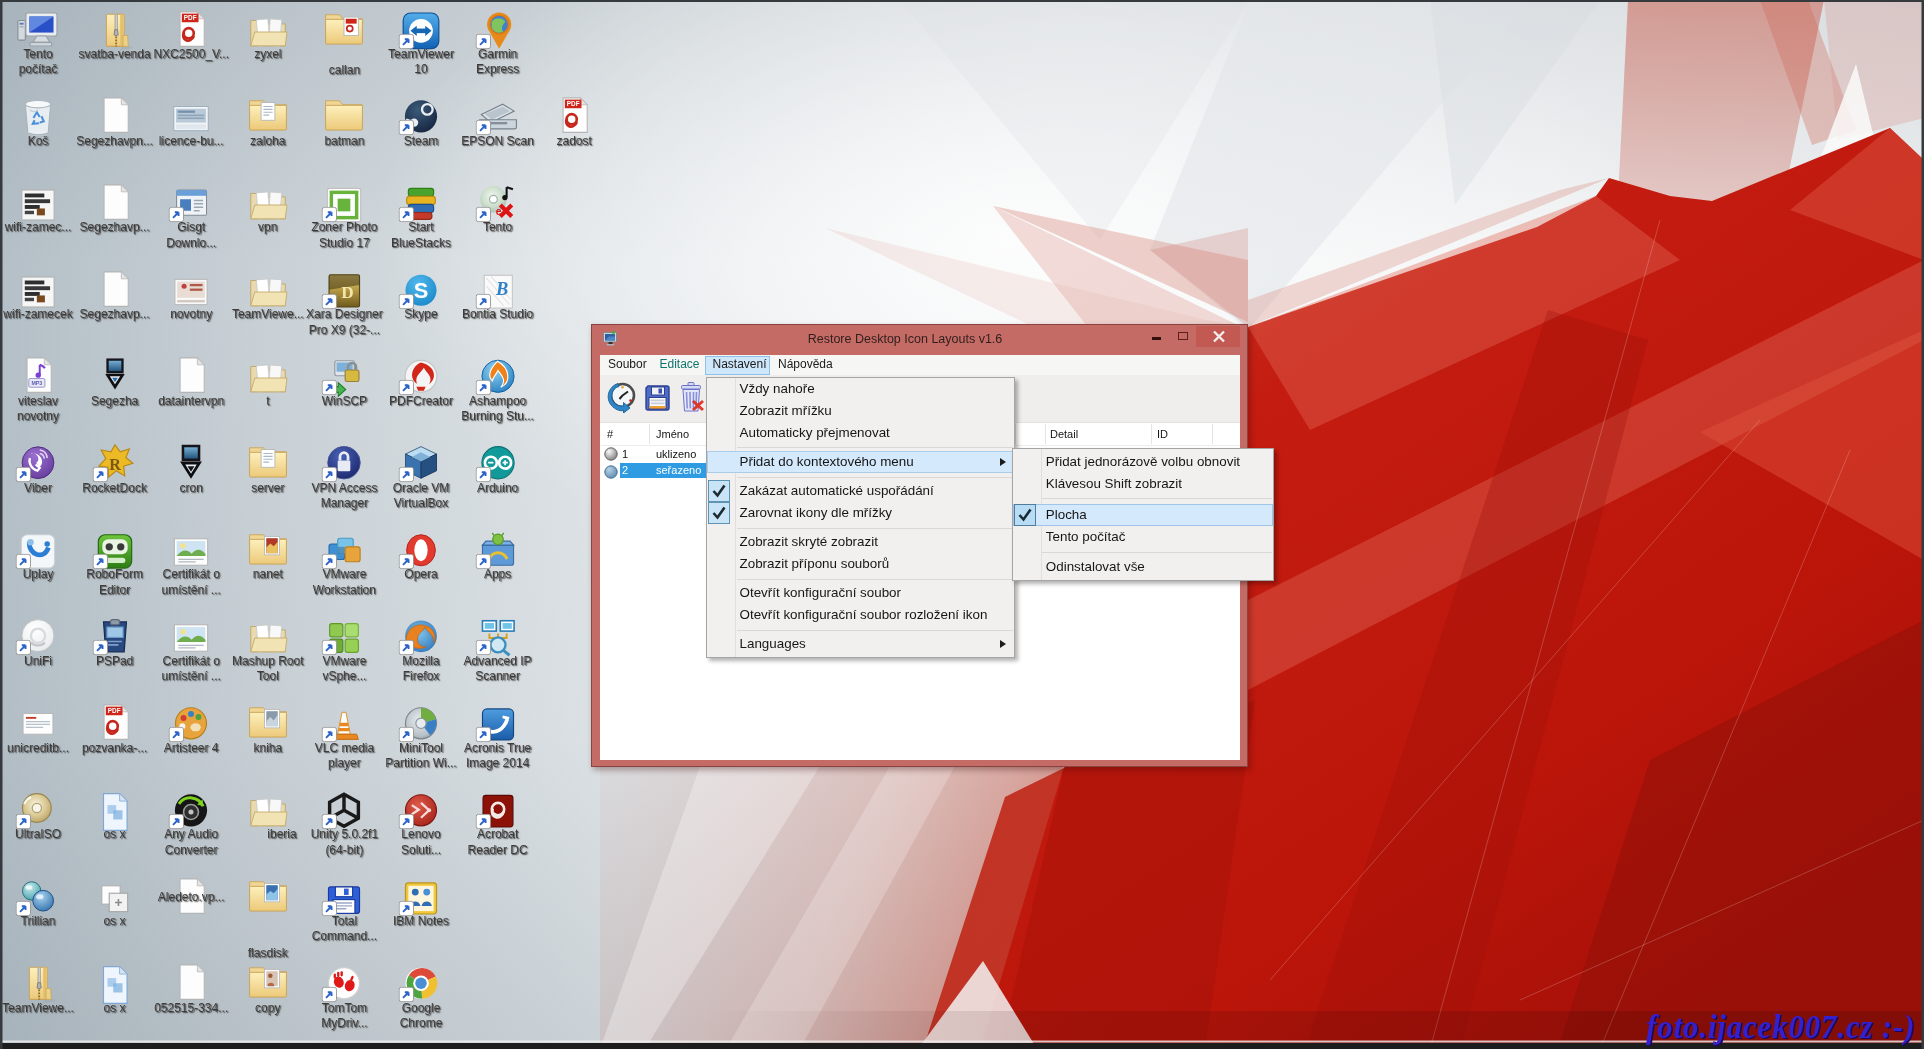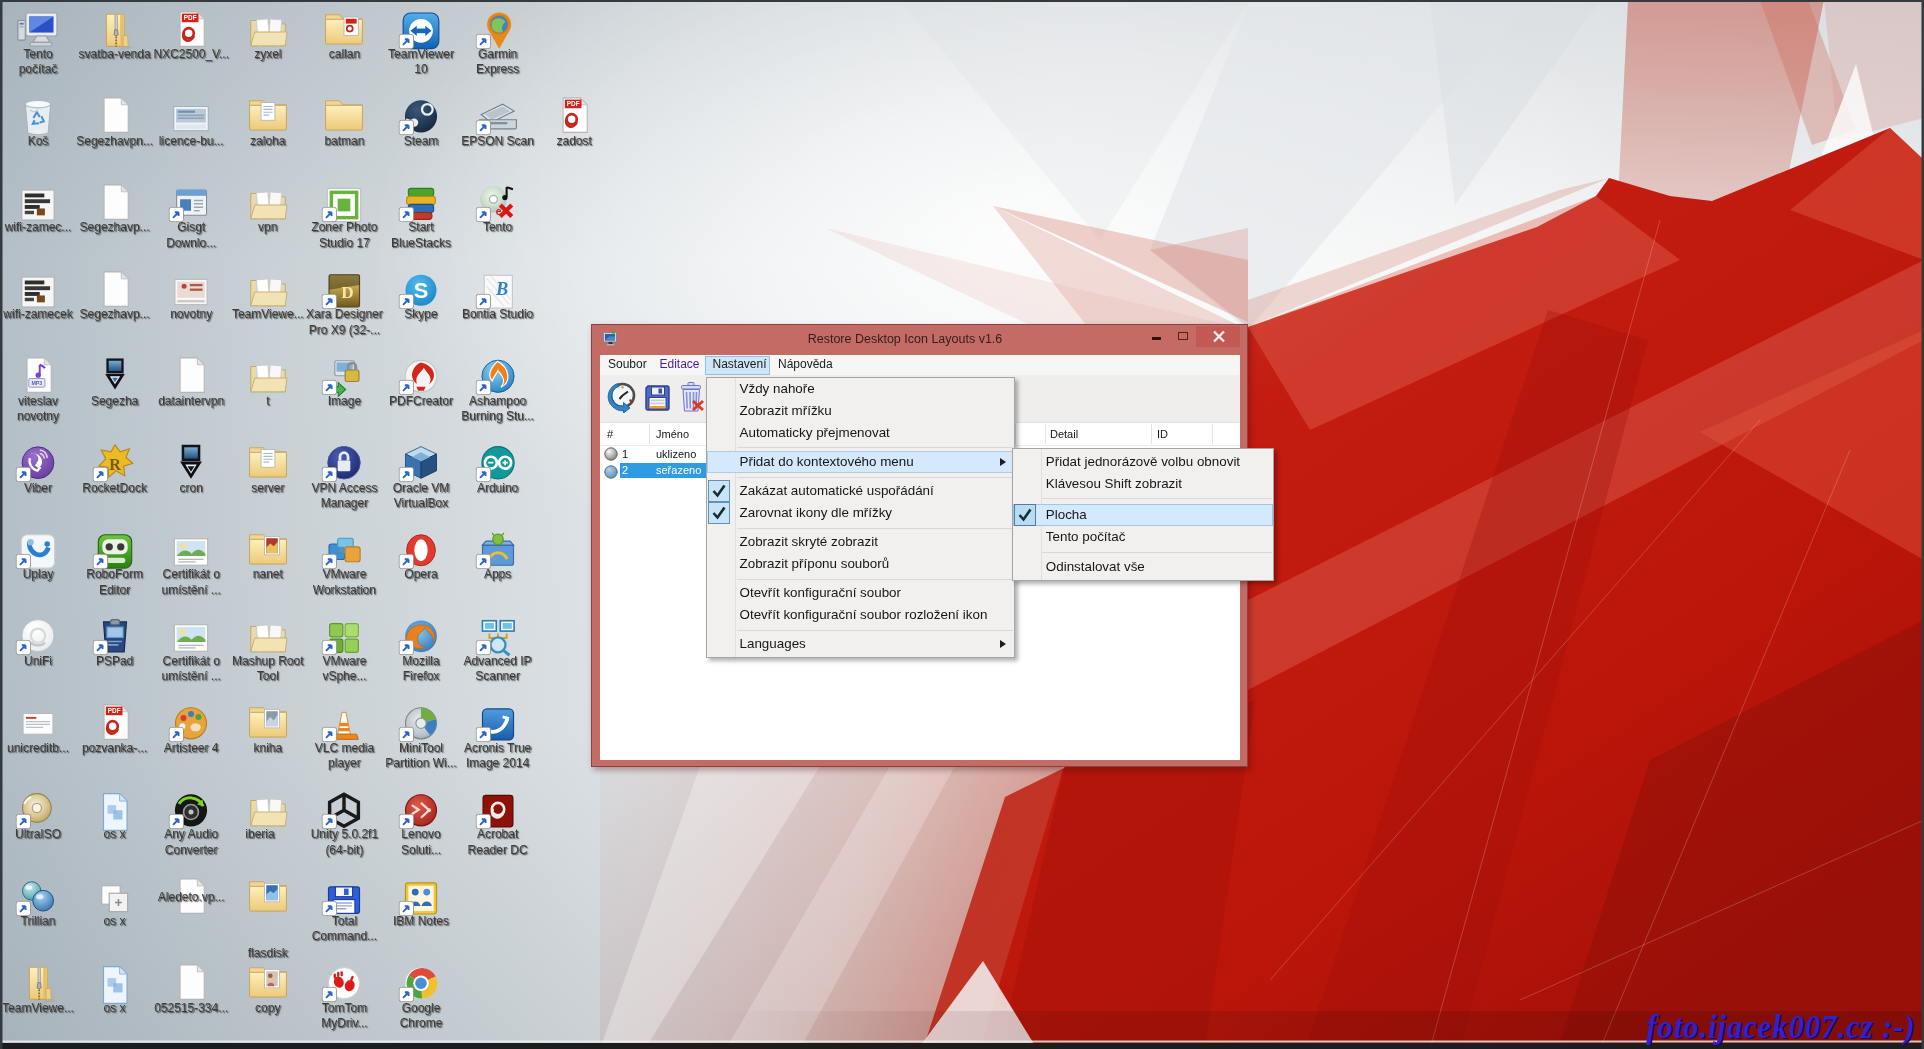--- a/index.html
+++ b/index.html
@@ -248,21 +248,21 @@
 <div class="ic" style="left:244.8px;top:8.5px"><svg width="46" height="46" viewBox="0 0 40 40">
         <use href="#folpag"></use>
       </svg></div>
 <div class="lb" style="left:223.8px;top:47.0px">zyxel</div>
 <div class="ic" style="left:321.4px;top:8.5px"><svg width="46" height="46" viewBox="0 0 40 40">
         <use href="#fol"></use>
         <rect x="20" y="7" width="12.5" height="16" fill="#fff" stroke="#b8b8b8" stroke-width="0.8"></rect>
 <rect x="21.5" y="8.5" width="9.5" height="4.2" fill="#ce241a"></rect>
 <circle cx="25" cy="17" r="2.6" fill="none" stroke="#c6271c" stroke-width="1.5"></circle>
       </svg></div>
-<div class="lb" style="left:300.4px;top:47.0px">callan</div>
+<div class="lb" style="left:300.4px;top:63px">callan</div>
 <div class="ic" style="left:398.0px;top:8.5px"><svg width="46" height="46" viewBox="0 0 40 40">
         <rect x="4.5" y="3.5" width="31" height="31" rx="6.5" fill="url(#gtv)" stroke="#0e4f94"></rect>
 <circle cx="20" cy="19" r="10.3" fill="#fff"></circle>
 <path d="M10.8 19 l5.5-4.4 v8.8 z" fill="#1668b4"></path>
         <path d="M29.2 19 l-5.5-4.4 v8.8 z" fill="#1668b4"></path>
 <rect x="14.5" y="17" width="11" height="4" fill="#1668b4"></rect>
         <use href="#sc" x="0.5" y="21.5" width="13.5" height="13.5"></use>
       </svg></div>
 <div class="lb" style="left:377.0px;top:47.0px">TeamViewer<br>10</div>
 <div class="ic" style="left:474.6px;top:8.5px"><svg width="46" height="46" viewBox="0 0 40 40">
@@ -447,21 +447,21 @@
       </svg></div>
 <div class="lb" style="left:223.8px;top:393.8px">t</div>
 <div class="ic" style="left:321.4px;top:355.3px"><svg width="46" height="46" viewBox="0 0 40 40">
         <rect x="12" y="5" width="17" height="13" rx="1.5" fill="#dfe5ea" stroke="#8f9aa4"></rect>
 <rect x="13.5" y="6.5" width="14" height="8" fill="#7fb0d8"></rect>
 <rect x="21" y="13" width="12" height="10" rx="1.5" fill="#d8b93f" stroke="#97803a"></rect>
 <path d="M23.5 13 v-2.5 a3.5 3.5 0 0 1 7 0 V13" fill="none" stroke="#8a8f94" stroke-width="2.2"></path>
 <path d="M5 27.5 h10 v-3.5 l6.5 6 -6.5 6 v-3.5 h-10 z" fill="#46b44f" stroke="#1e7a28" stroke-width="0.9"></path>
         <use href="#sc" x="0.5" y="21.5" width="13.5" height="13.5"></use>
       </svg></div>
-<div class="lb" style="left:300.4px;top:393.8px">Image</div>
+<div class="lb" style="left:300.4px;top:393.8px">WinSCP</div>
 <div class="ic" style="left:398.0px;top:355.3px"><svg width="46" height="46" viewBox="0 0 40 40">
         <circle cx="20" cy="18.5" r="13.8" fill="#f4f4f4" stroke="#c4c4c4"></circle>
 <path d="M20 6.5 c-8.5 3.5 -10.5 14 -3.5 18.5 c-2.5 -7 3.5 -9.5 6 -14 c2.5 5 8.5 7.5 4.5 14.5 c8 -6 4.5 -16.5 -7 -19z" fill="#d12619"></path>
 <path d="M16 27.5 h8 l-1.5 3.5 h-5z" fill="#d12619"></path>
         <use href="#sc" x="0.5" y="21.5" width="13.5" height="13.5"></use>
       </svg></div>
 <div class="lb" style="left:377.0px;top:393.8px">PDFCreator</div>
 <div class="ic" style="left:474.6px;top:355.3px"><svg width="46" height="46" viewBox="0 0 40 40">
         <circle cx="20" cy="18.5" r="14" fill="url(#gash)" stroke="#0f5f9f" stroke-width="0.8"></circle>
 <path d="M19.5 5.5 c-6.5 6.5 -9 12 -4.5 17 c1 -4 3.5 -5.5 5 -9 c3.5 5 7.5 8 2.5 14.5 c9 -4 8 -16.5 -3 -22.5z" fill="#f08018" stroke="#fff" stroke-width="1"></path>
@@ -695,21 +695,21 @@
 <path d="M9.5 13 a12 12 0 0 1 21 2" fill="none" stroke="#7fd420" stroke-width="2.6"></path>
 <path d="M30 9 l0.8 6 -5.5 -1.5z" fill="#7fd420"></path>
 <circle cx="20" cy="20" r="6.5" fill="#2e2e2e" stroke="#9a9a9a" stroke-width="1.4"></circle>
 <circle cx="20" cy="20" r="2.2" fill="#c4c4c4"></circle>
         <use href="#sc" x="0.5" y="21.5" width="13.5" height="13.5"></use>
       </svg></div>
 <div class="lb" style="left:147.2px;top:827.3px">Any Audio<br>Converter</div>
 <div class="ic" style="left:244.8px;top:788.8px"><svg width="46" height="46" viewBox="0 0 40 40">
         <use href="#folpag"></use>
       </svg></div>
-<div class="lb" style="left:216px;top:827.3px">iberia</div>
+<div class="lb" style="left:238px;top:827.3px">iberia</div>
 <div class="ic" style="left:321.4px;top:788.8px"><svg width="46" height="46" viewBox="0 0 40 40">
         <path d="M20 4.5 L32.5 11.5 V25.5 L20 32.5 L7.5 25.5 V11.5 Z" fill="none" stroke="#1a1a1a" stroke-width="3"></path>
 <path d="M20 4.5 V18.5 M20 18.5 L32.5 25.5 M20 18.5 L7.5 25.5" stroke="#1a1a1a" stroke-width="3"></path>
         <use href="#sc" x="0.5" y="21.5" width="13.5" height="13.5"></use>
       </svg></div>
 <div class="lb" style="left:300.4px;top:827.3px">Unity 5.0.2f1<br>(64-bit)</div>
 <div class="ic" style="left:398.0px;top:788.8px"><svg width="46" height="46" viewBox="0 0 40 40">
         <circle cx="20" cy="18.5" r="13.5" fill="url(#glen)" stroke="#7f1510"></circle>
 <path d="M12 14 l6 4 -6 4 M20 12 l7 6.5 -7 6.5" stroke="#f4dcd8" stroke-width="2" fill="none"></path>
 <circle cx="27" cy="18.5" r="1.8" fill="#f4dcd8"></circle>
@@ -836,21 +836,21 @@
 <div class="abs" style="left:700px;top:331.5px;width:410px;text-align:center;font-size:12.5px;color:#33201e;letter-spacing:0px">Restore Desktop Icon Layouts v1.6</div>
 <div class="abs" style="left:1151.5px;top:337px;width:9px;height:3px;background:#33100e"></div>
 <div class="abs" style="left:1177.5px;top:331.5px;width:8px;height:6px;border:1.6px solid #5d1f1b"></div>
 <svg class="abs" style="left:1212px;top:330px" width="14" height="13" viewBox="0 0 14 13">
 <path d="M2 1.5 L12 11.5 M12 1.5 L2 11.5" stroke="#f6eceb" stroke-width="2.4"></path>
     </svg>
 <div class="abs" style="left:600px;top:355px;width:640px;height:404.5px;background:#ffffff"></div>
 <div class="abs" style="left:600px;top:355px;width:640px;height:19.5px;background:#f6f6f5"></div>
 <div class="abs" style="left:704.5px;top:355.5px;width:65px;height:19px;background:#cfe7fa;border:1px solid #8fc0e8;box-sizing:border-box"></div>
 <div class="abs" style="left:608px;top:355px;height:19.5px;line-height:19.5px;font-size:12px;color:#1a1a1a">Soubor</div>
-<div class="abs" style="left:659.5px;top:355px;height:19.5px;line-height:19.5px;font-size:12px;color:#4c1d95">Editace</div>
+<div class="abs" style="left:659.5px;top:355px;height:19.5px;line-height:19.5px;font-size:12px;color:#0f766e">Editace</div>
 <div class="abs" style="left:712.5px;top:355px;height:19.5px;line-height:19.5px;font-size:12px;color:#1a1a1a">Nastavení</div>
 <div class="abs" style="left:778px;top:355px;height:19.5px;line-height:19.5px;font-size:12px;color:#1a1a1a">Nápověda</div>
 <div class="abs" style="left:600px;top:374.5px;width:640px;height:48.5px;background:#efeeec;border-bottom:1px solid #e2e1df;box-sizing:border-box"></div>
 <svg class="abs" style="left:606px;top:382px" width="30" height="31" viewBox="0 0 30 31">
 <circle cx="16.5" cy="13.5" r="11.5" fill="#f4f7f9" stroke="#4d4d4d" stroke-width="2.6"></circle>
 <circle cx="16.5" cy="5.2" r="1.2" fill="#e8a020"></circle>
 <circle cx="24.5" cy="18.5" r="1.3" fill="#d02010"></circle>
 <path d="M16.5 13.5 L22 9.5 M16.5 13.5 L13.5 17" stroke="#222" stroke-width="2"></path>
 <path d="M12 1.5 C2.5 4.5 -1 16 5.5 23.5 C8.5 27 13.5 29.5 17.5 28.5 L17.5 31 L24 26 L17.5 20.5 L17.5 24 C10 25 4.5 19 6 12 C7 7.5 9.5 5.5 13 4.5 Z" fill="#2e86c8" stroke="#1a5f96" stroke-width="0.9"></path>
 </svg>

